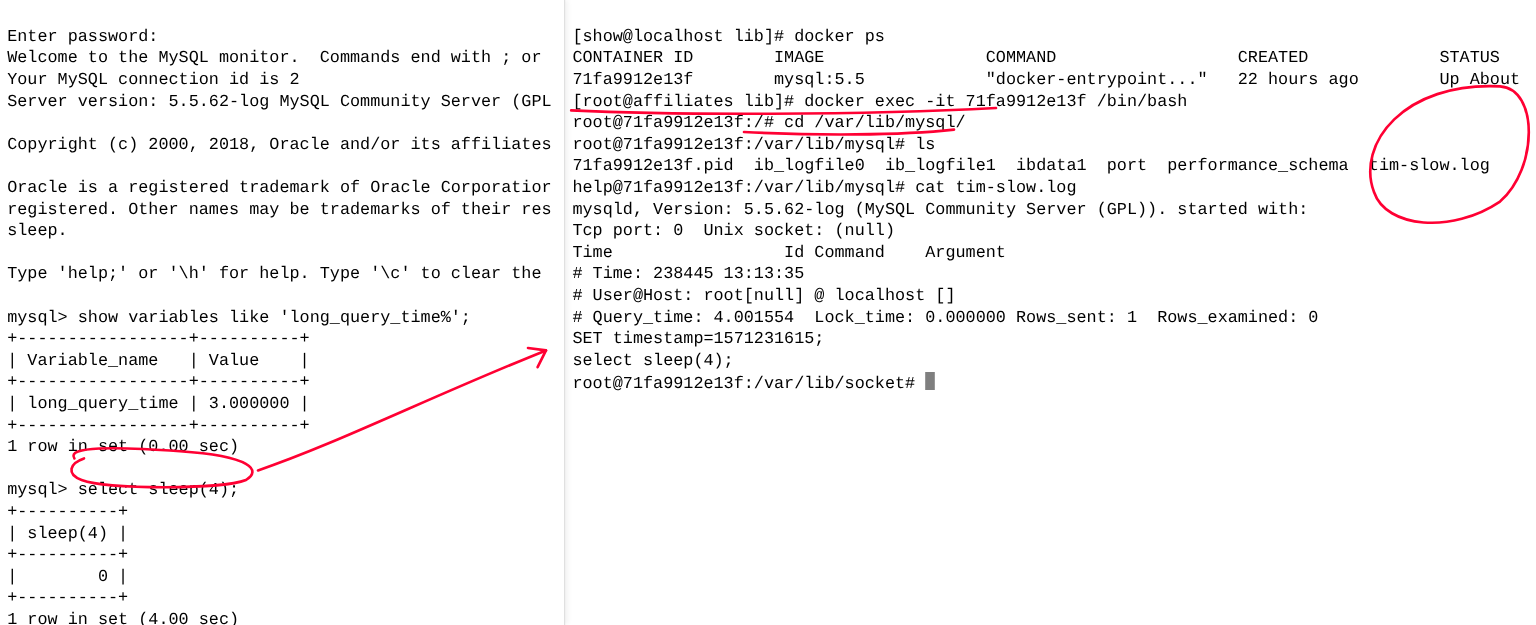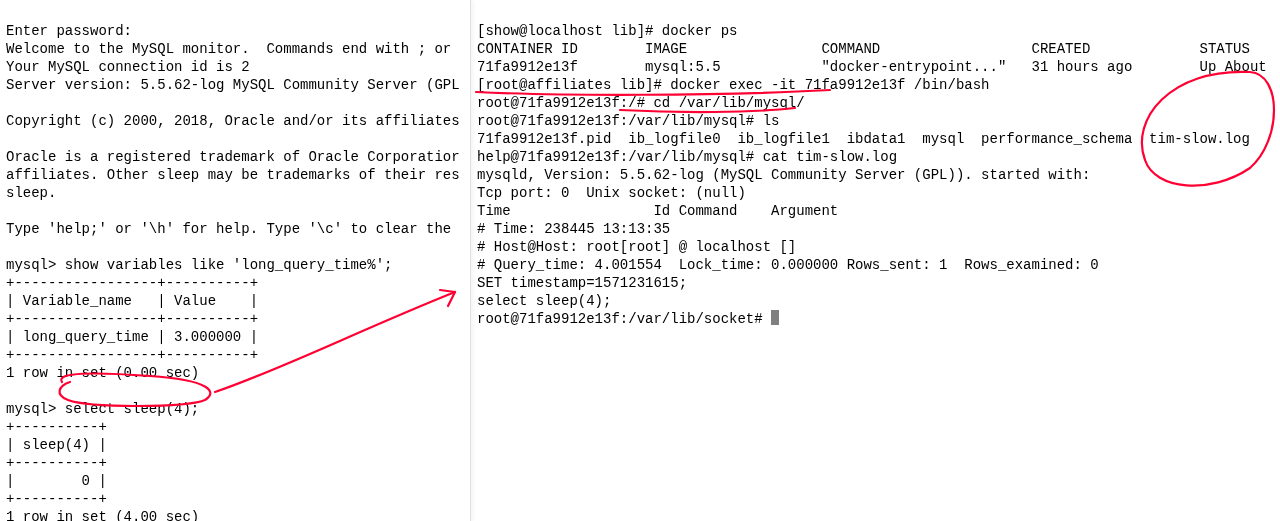--- a/index.html
+++ b/index.html
@@ -63,21 +63,21 @@
 
   <div class="pane left">
 <span>Enter password:</span>
 <span>Welcome to the MySQL monitor.  Commands end with ; or </span>
 <span>Your MySQL connection id is 2</span>
 <span>Server version: 5.5.62-log MySQL Community Server (GPL</span>
 <span></span>
 <span>Copyright (c) 2000, 2018, Oracle and/or its affiliates</span>
 <span></span>
 <span>Oracle is a registered trademark of Oracle Corporatior</span>
-<span>affiliates. Other sleep may be trademarks of their res</span>
+<span>registered. Other names may be trademarks of their res</span>
 <span>sleep.</span>
 <span></span>
 <span>Type 'help;' or '\h' for help. Type '\c' to clear the </span>
 <span></span>
 <span>mysql&gt; show variables like 'long_query_time%';</span>
 <span>+-----------------+----------+</span>
 <span>| Variable_name   | Value    |</span>
 <span>+-----------------+----------+</span>
 <span>| long_query_time | 3.000000 |</span>
 <span>+-----------------+----------+</span>
@@ -88,31 +88,31 @@
 <span>| sleep(4) |</span>
 <span>+----------+</span>
 <span>|        0 |</span>
 <span>+----------+</span>
 <span>1 row in set (4.00 sec)</span>
 </div>
 
   <div class="pane right">
 <span>[show@localhost lib]# docker ps</span>
 <span>CONTAINER ID        IMAGE                COMMAND                  CREATED             STATUS</span>
-<span>71fa9912e13f        mysql:5.5            "docker-entrypoint..."   31 hours ago        Up About</span>
+<span>71fa9912e13f        mysql:5.5            "docker-entrypoint..."   22 hours ago        Up About</span>
 <span>[root@affiliates lib]# docker exec -it 71fa9912e13f /bin/bash</span>
 <span>root@71fa9912e13f:/# cd /var/lib/mysql/</span>
 <span>root@71fa9912e13f:/var/lib/mysql# ls</span>
-<span>71fa9912e13f.pid  ib_logfile0  ib_logfile1  ibdata1  mysql  performance_schema  tim-slow.log</span>
+<span>71fa9912e13f.pid  ib_logfile0  ib_logfile1  ibdata1  port  performance_schema  tim-slow.log</span>
 <span>help@71fa9912e13f:/var/lib/mysql# cat tim-slow.log</span>
 <span>mysqld, Version: 5.5.62-log (MySQL Community Server (GPL)). started with:</span>
 <span>Tcp port: 0  Unix socket: (null)</span>
 <span>Time                 Id Command    Argument</span>
 <span># Time: 238445 13:13:35</span>
-<span># Host@Host: root[root] @ localhost []</span>
+<span># User@Host: root[null] @ localhost []</span>
 <span># Query_time: 4.001554  Lock_time: 0.000000 Rows_sent: 1  Rows_examined: 0</span>
 <span>SET timestamp=1571231615;</span>
 <span>select sleep(4);</span>
 <span><span>root@71fa9912e13f:/var/lib/socket# </span><span class="cursor"></span></span>
 </div>
 </div>
 
 <svg class="annot" viewBox="0 0 1280 521">
 
   <path d="M62 382 C 55 372, 95 372, 150 376 C 210 380, 218 392, 205 400 C 185 408, 90 408, 68 400 C 55 395, 58 386, 70 382"></path>

